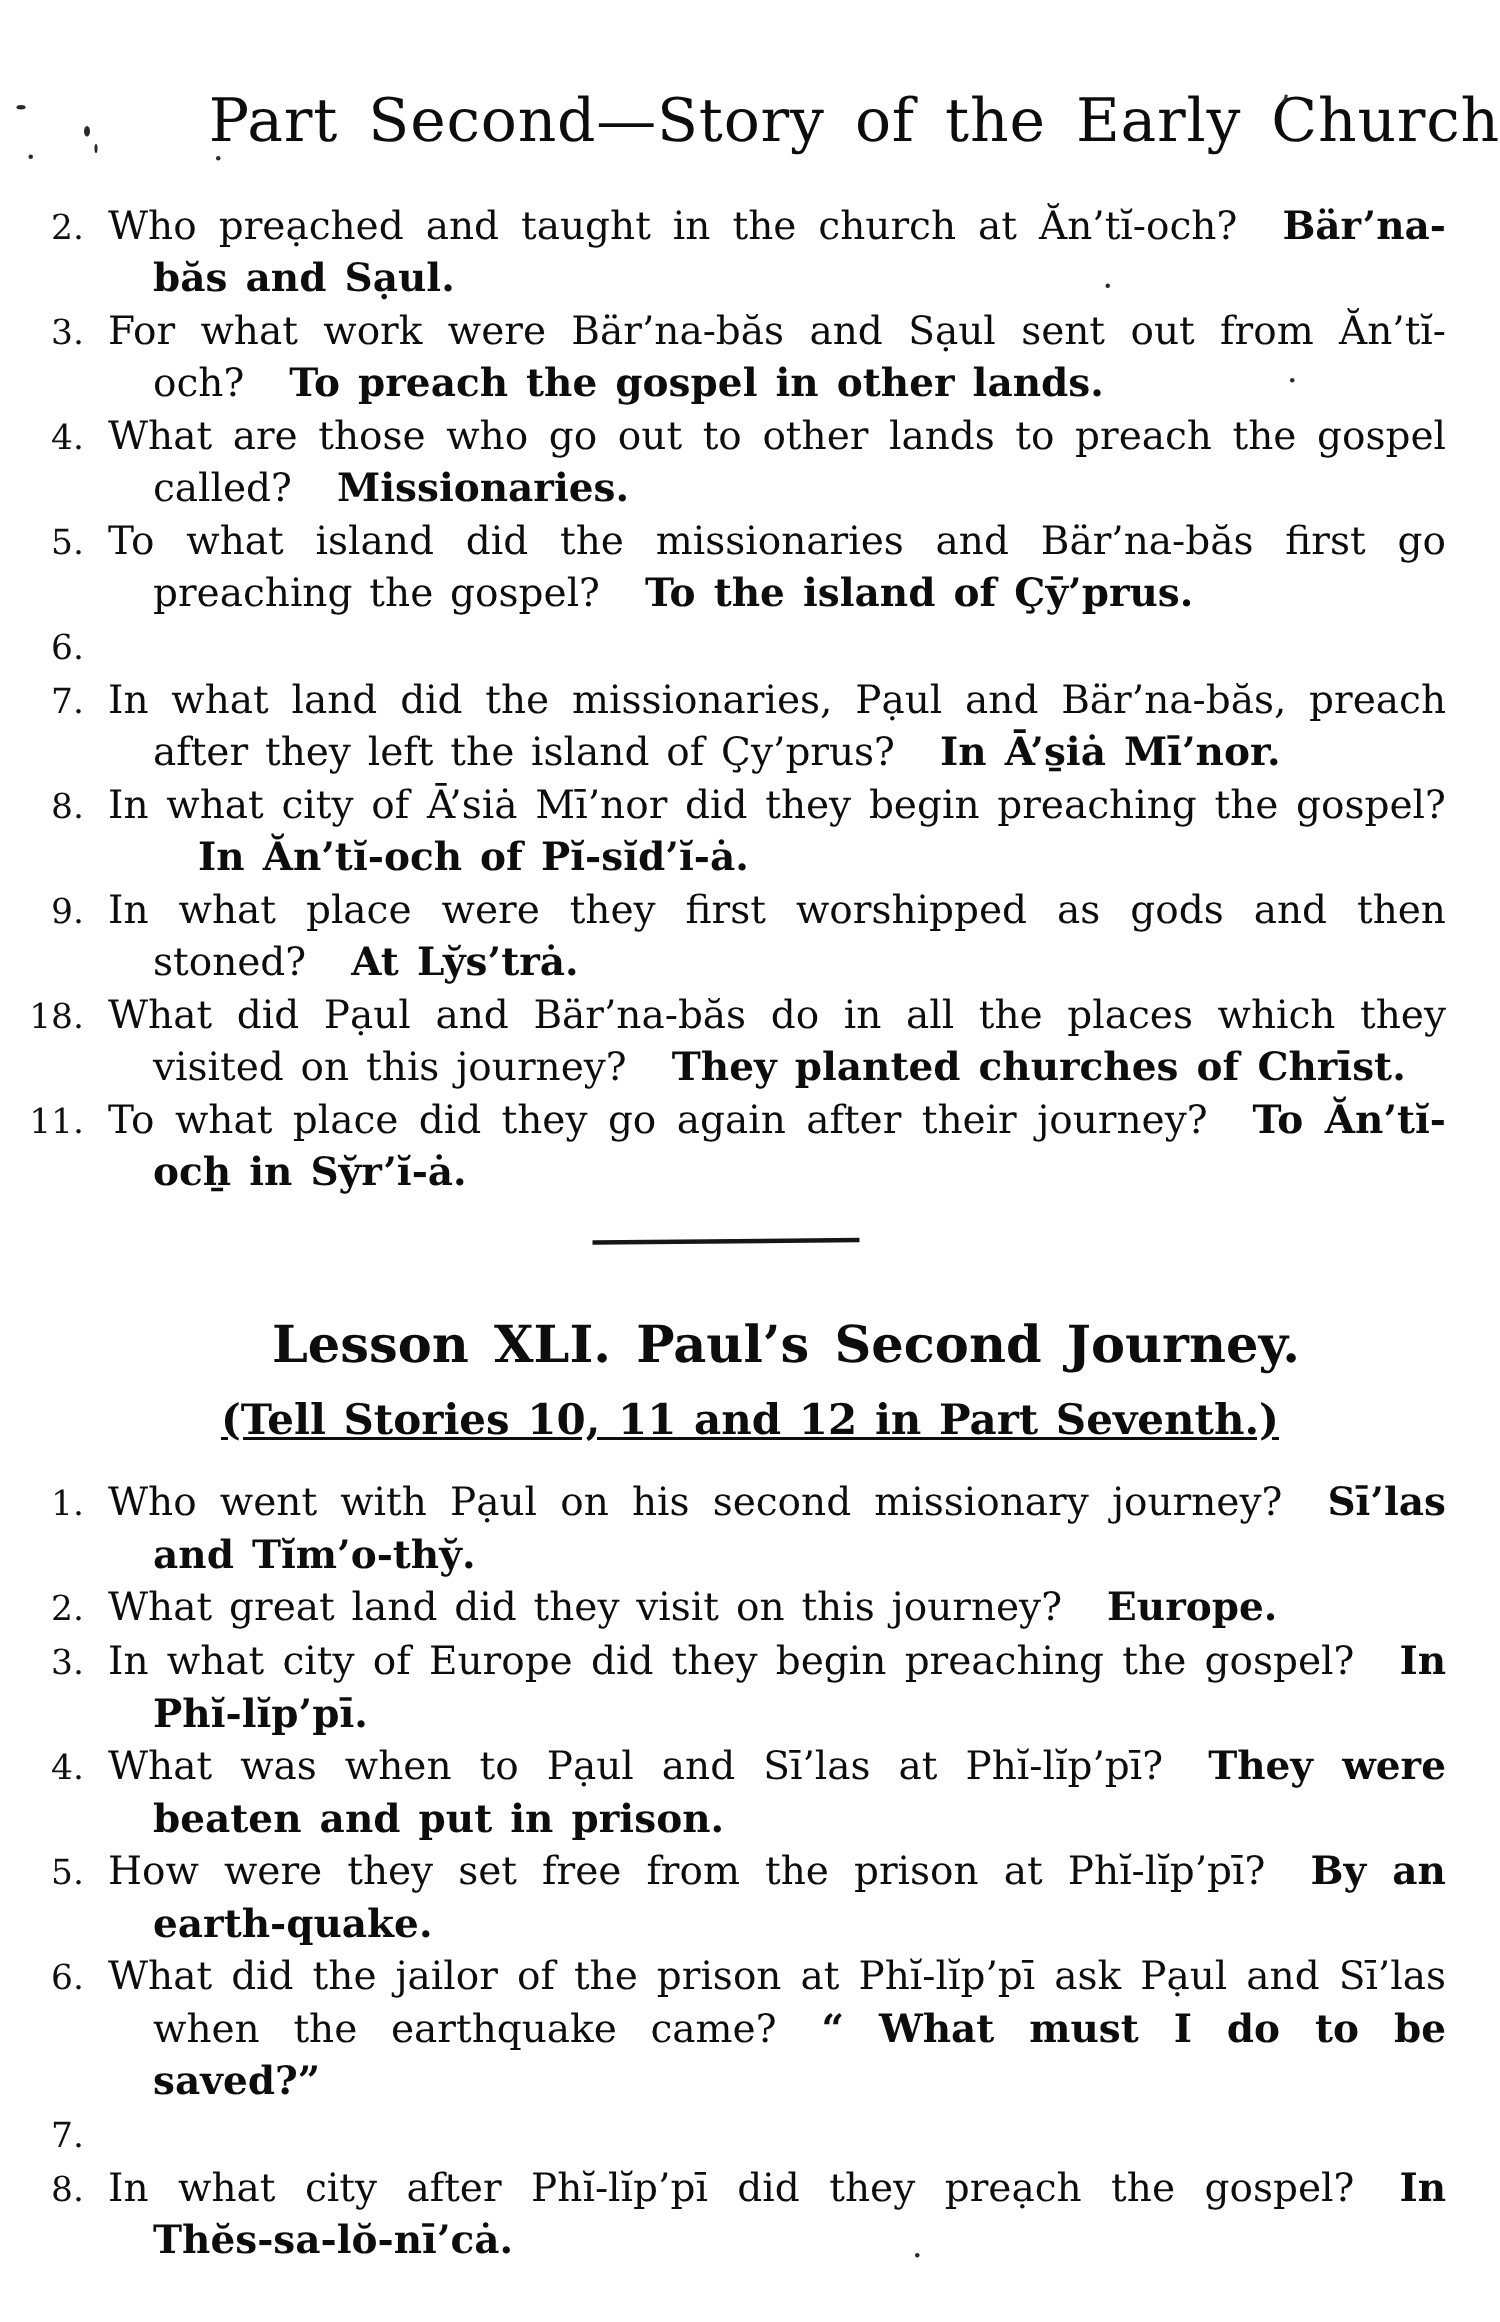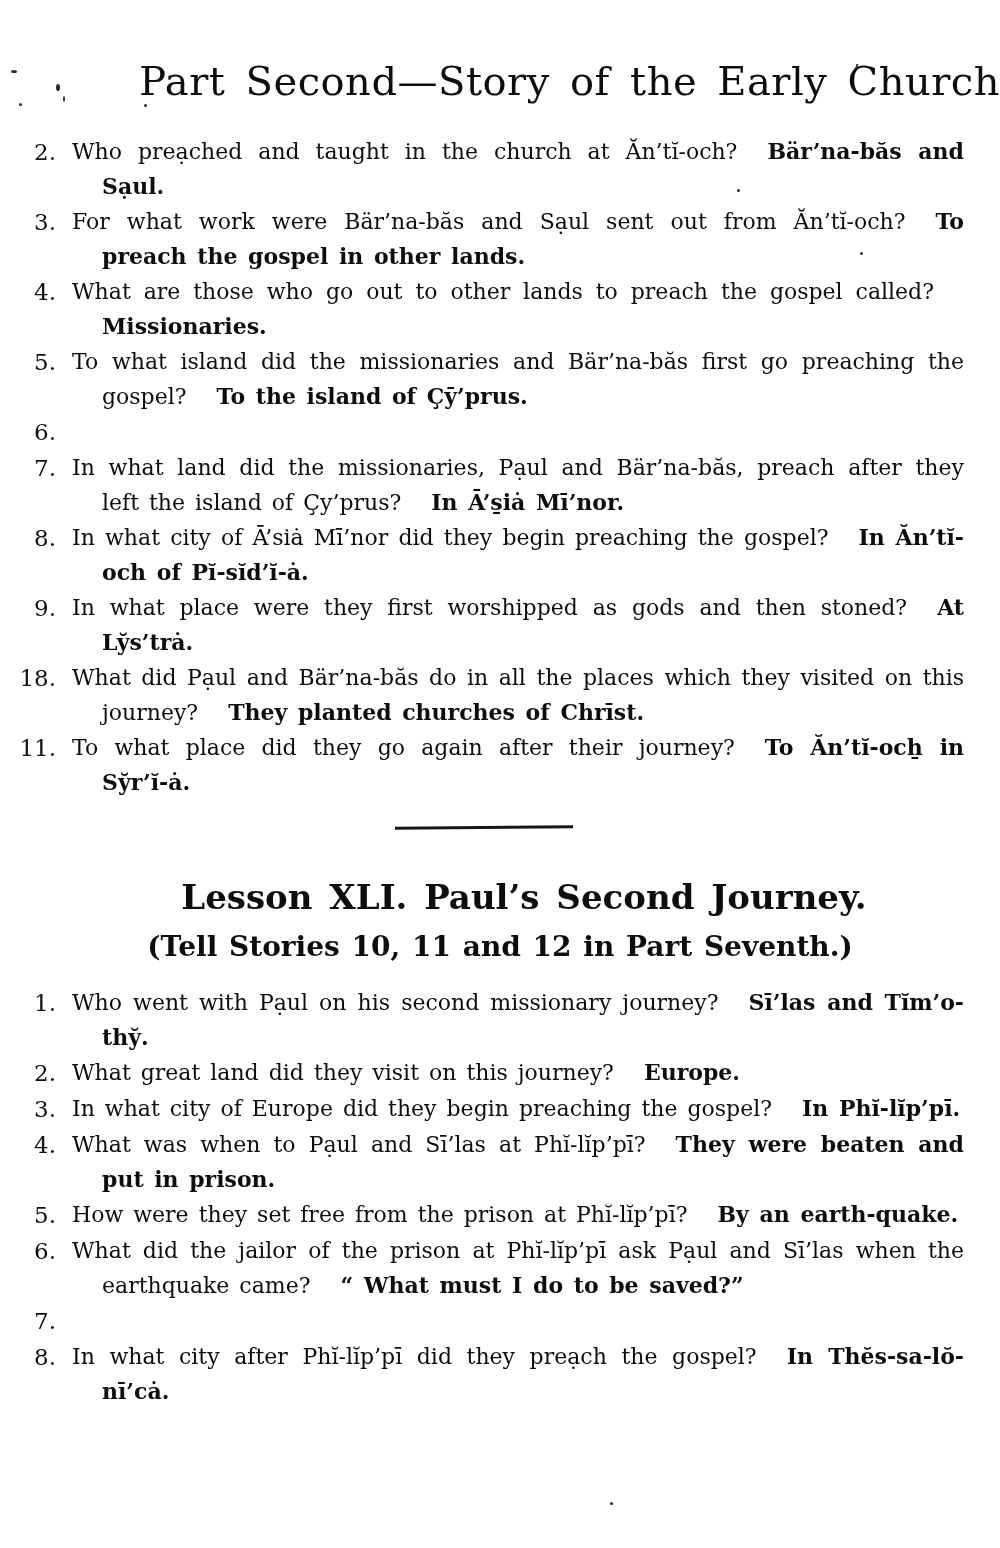--- a/index.html
+++ b/index.html
@@ -16,36 +16,36 @@
     letter-spacing:.5px; word-spacing:7px;
   }
   .qa {
     display:grid; grid-template-columns:56px 892px; column-gap:16px;
   }
   .num {
     text-align:right; font-size:23px; line-height:35px; padding-top:1px;
     font-weight:normal; color:#101010;
   }
   .qa-text {
-    margin:0; font-size:22px; line-height:35px; text-align:justify;
+    margin:0; font-size:26px; line-height:35px; text-align:justify;
     padding-left:30px; text-indent:-30px; word-spacing:3px; color:#0d0d0d;
   }
   .answer { font-weight:bold; }
   .qa-gap { display:inline-block; width:30px; }
   .divider {
     height:3px; background:#161616; width:178px;
     margin:26px 0 0 395px; transform:rotate(-0.5deg);
   }
   h2.lesson {
     margin:46px 0 0 0; text-align:center;
     font-size:34px; line-height:44px; font-weight:bold; word-spacing:5px;padding-left:48px;
   }
   h3.subtitle {
     margin:10px 0 0 0; text-align:center;
-    font-size:28px; line-height:36px; font-weight:bold; word-spacing:2px;
+    font-size:28px; line-height:36px; font-weight:bold; word-spacing:2px;text-decoration:underline;
   }
   .list { margin:0; }
   .list-second { margin-top:20px; }
   .speck { position:absolute; background:#2a2a2a; border-radius:50%; }
   .tick {
     position:absolute; left:852px; top:60px; font-size:22px; color:#333;
     transform:rotate(8deg);
   }
 </style>
 </head>

